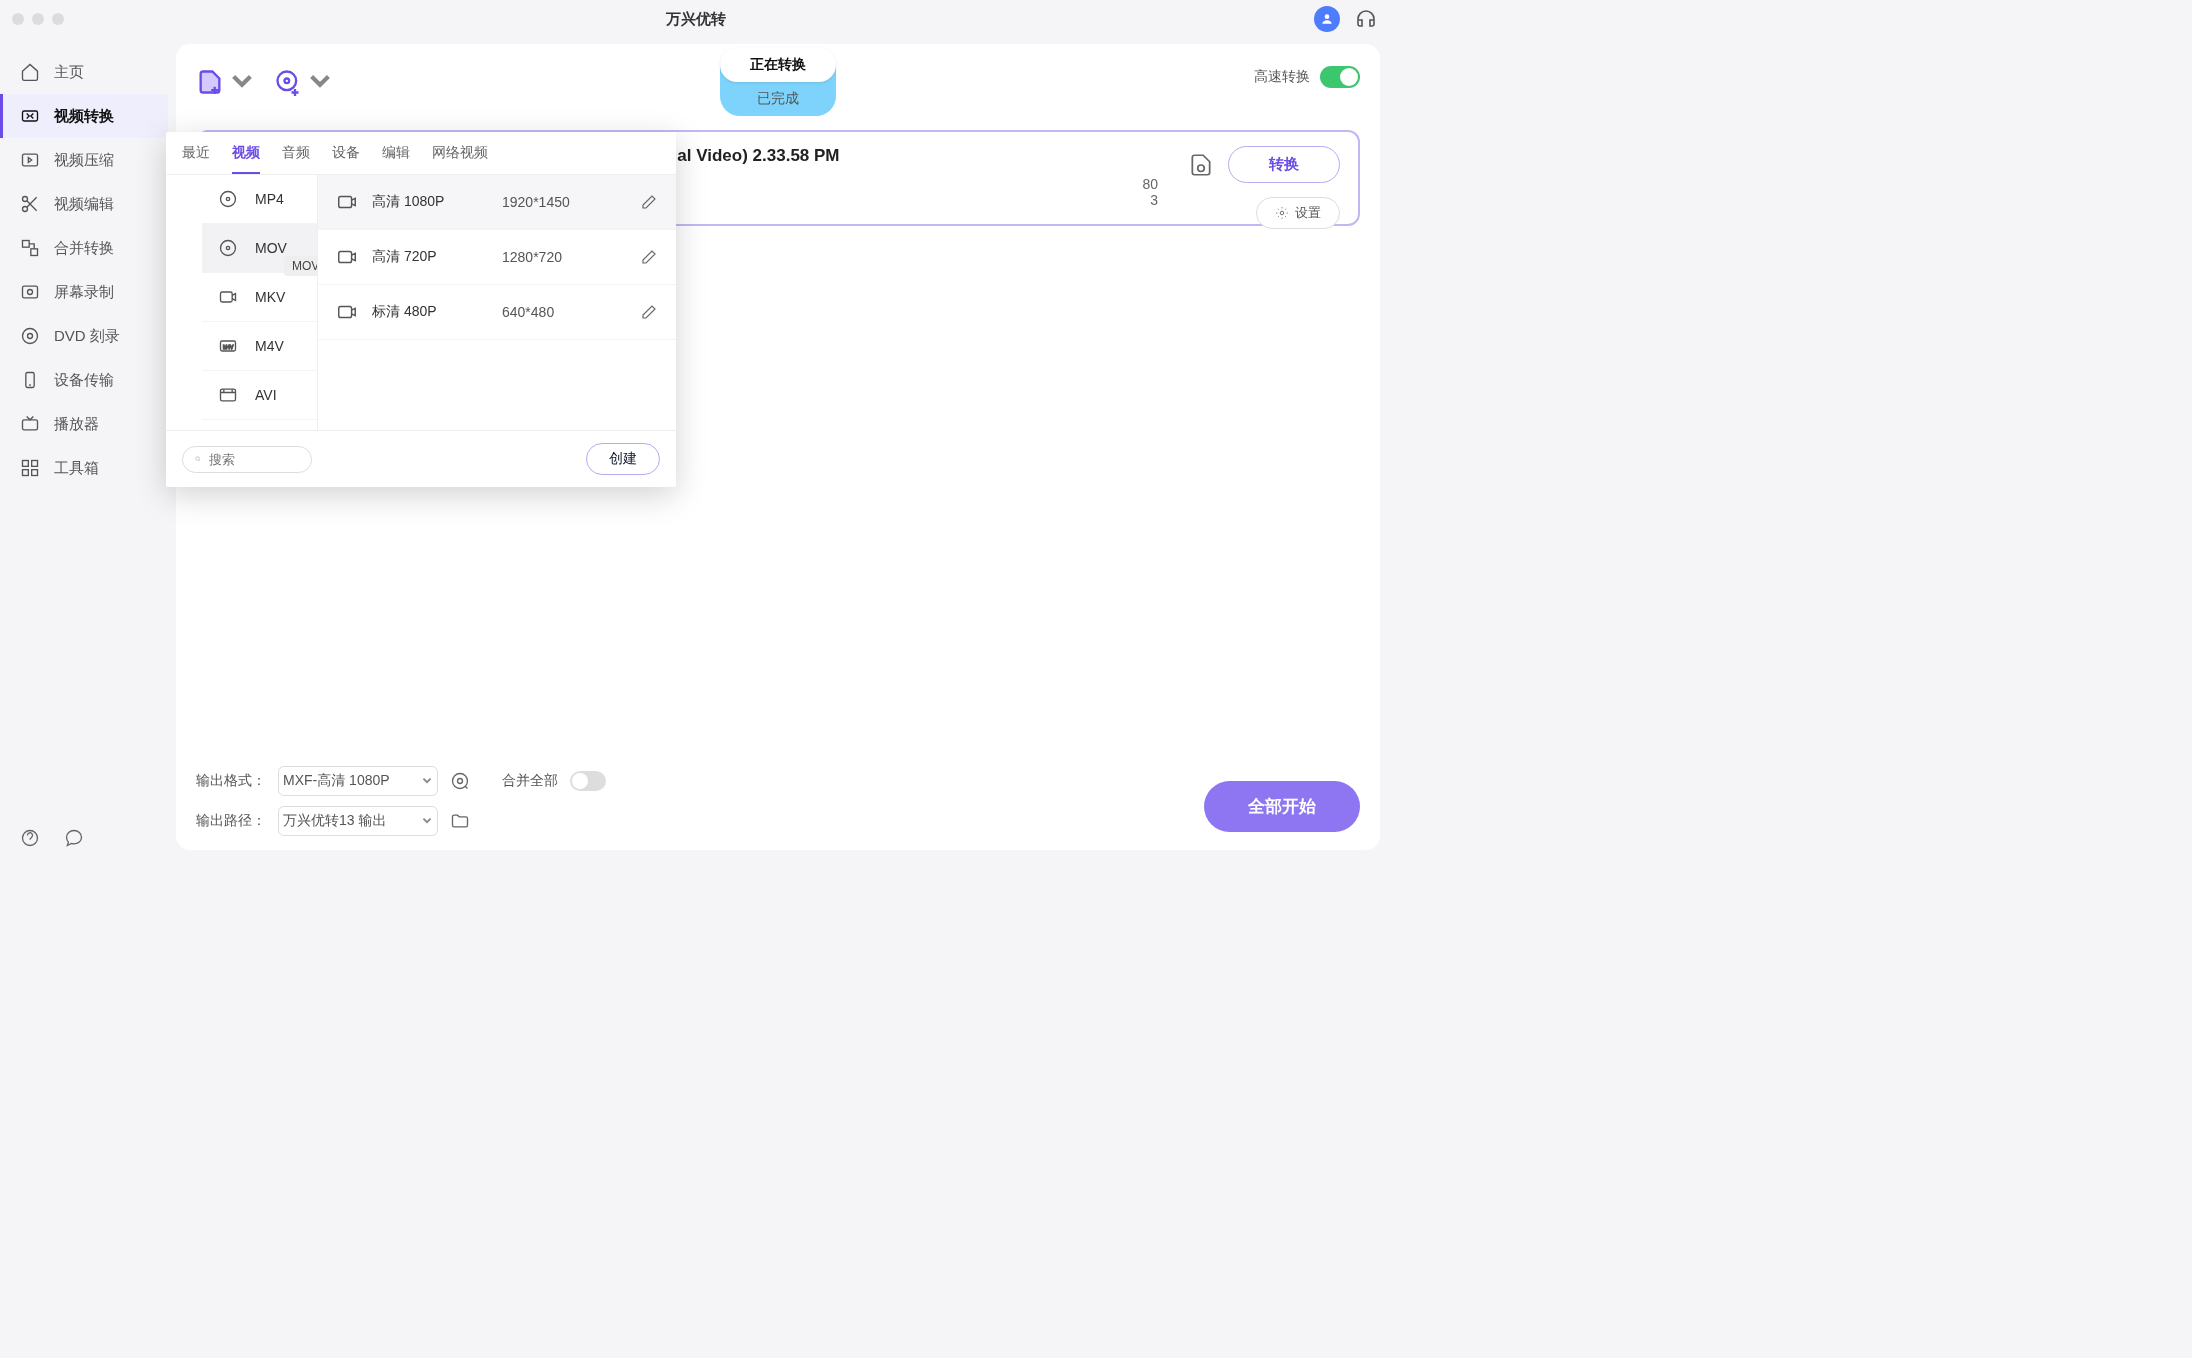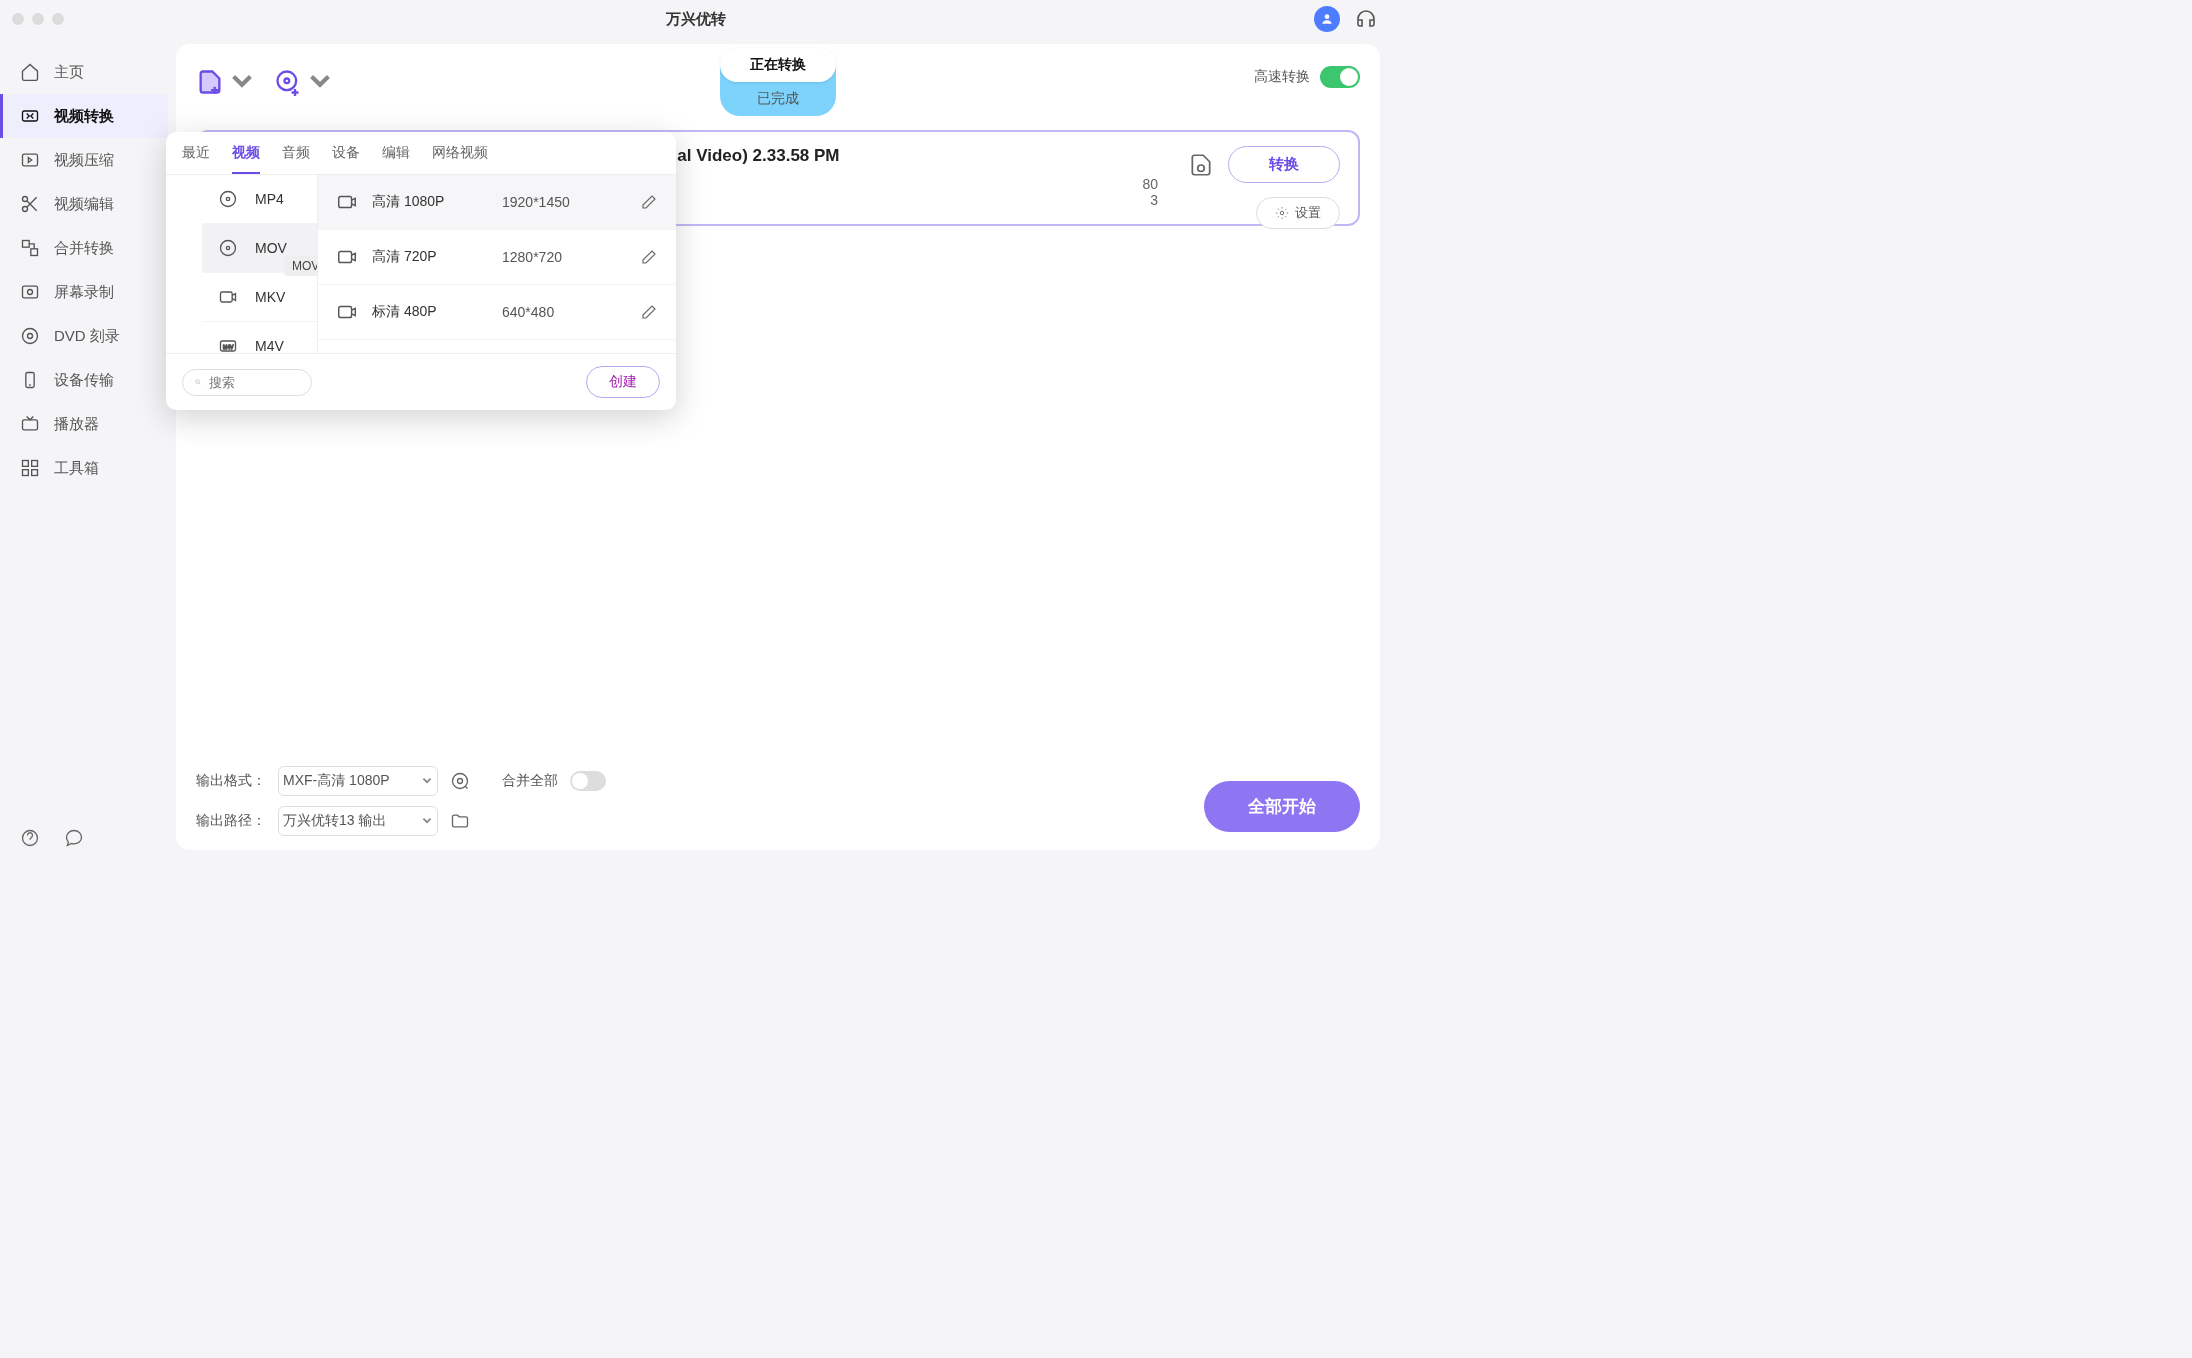--- a/index.html
+++ b/index.html
@@ -51,41 +51,41 @@
 
 .bottombar { position: absolute; left: 20px; right: 20px; bottom: 14px; display: flex; flex-direction: column; gap: 10px; }
 .brow { display: flex; align-items: center; gap: 12px; font-size: 14px; color: #555; }
 .sel { border: 1px solid #ddd; border-radius: 6px; padding: 5px 4px; min-width: 160px; display: flex; justify-content: space-between; align-items: center; background: #fff; cursor: pointer; }
 .folder-ico { width: 20px; height: 20px; stroke: #666; fill: none; stroke-width: 1.6; }
 .merge-toggle { width: 36px; height: 20px; background: #ddd; border-radius: 10px; position: relative; }
 .merge-toggle::after { content: ""; position: absolute; left: 2px; top: 2px; width: 16px; height: 16px; background: #fff; border-radius: 50%; }
 .start-all { position: absolute; right: 20px; bottom: 18px; background: #8e76f2; color: #fff; border: none; padding: 14px 44px; border-radius: 26px; font-size: 17px; font-weight: 600; cursor: pointer; }
 
 
-.popover { position: absolute; left: 166px; top: 132px; width: 510px; height: 278px; background: #fff; border-radius: 10px; box-shadow: 0 8px 32px rgba(0,0,0,.18); display: flex; flex-direction: column; z-index: 50; }
+.popover { position: absolute; left: 166px; top: 132px; width: 510px; height: 355px; background: #fff; border-radius: 2px; box-shadow: 0 8px 32px rgba(0,0,0,.18); display: flex; flex-direction: column; z-index: 50; }
 .popover-tabs { display: flex; gap: 22px; padding: 12px 16px 0; border-bottom: 1px solid #eee; }
 .popover-tabs span { font-size: 14px; color: #666; padding-bottom: 10px; cursor: pointer; }
 .popover-tabs span.active { color: #6b4ce6; font-weight: 600; border-bottom: 2px solid #6b4ce6; }
 .popover-body { flex: 1; display: flex; overflow: hidden; }
 .fmt-list { width: 152px; border-right: 1px solid #eee; overflow-y: auto; }
 .fmt-item { display: flex; align-items: center; gap: 17px; padding: 14px 16px; font-size: 14px; color: #333; cursor: pointer; border-bottom: 1px solid #f3f3f3; position: relative; margin-left: 36px; }
 .fmt-item.active { background: #f2f2f5; }
 .fmt-item svg { width: 20px; height: 20px; stroke: #555; fill: none; stroke-width: 1.6; flex-shrink: 0; }
 .tooltip { position: absolute; left: 82px; top: 32px; background: #eee; color: #444; font-size: 12px; padding: 3px 8px; border-radius: 4px; }
 .res-list { flex: 1; }
 .res-item { display: flex; align-items: center; padding: 16px 18px; border-bottom: 1px solid #f3f3f3; cursor: pointer; }
 .res-item:first-child { background: #f6f6f8; }
 .res-item .vico { width: 22px; height: 22px; stroke: #555; fill: none; stroke-width: 1.6; margin-right: 14px; }
 .res-item .lab { flex: 0 0 130px; font-size: 14px; color: #333; }
 .res-item .dim { flex: 1; font-size: 14px; color: #555; }
 .res-item .edit { width: 18px; height: 18px; stroke: #666; fill: none; stroke-width: 1.6; }
 .popover-footer { display: flex; justify-content: space-between; align-items: center; padding: 12px 16px; border-top: 1px solid #eee; gap: 7px; }
 .search-box { display: flex; align-items: center; gap: 8px; border: 1px solid #ddd; border-radius: 16px; padding: 5px 12px; width: 130px; }
 .search-box input { border: none; outline: none; font-size: 13px; width: 90px; }
-.create-btn { border: 1.5px solid #b8aaf0; background: #fff; color: #a21caf; padding: 6px 22px; border-radius: 16px; font-size: 14px; cursor: pointer; }
+.create-btn { border: 1.5px solid #b8aaf0; background: #fff; color: #0f172a; padding: 6px 22px; border-radius: 16px; font-size: 14px; cursor: pointer; }
 </style>
 </head>
 <body>
 
 <div class="titlebar">
   <div class="traffic">
       <span></span>
       <span></span>
       <span></span>
     </div>

